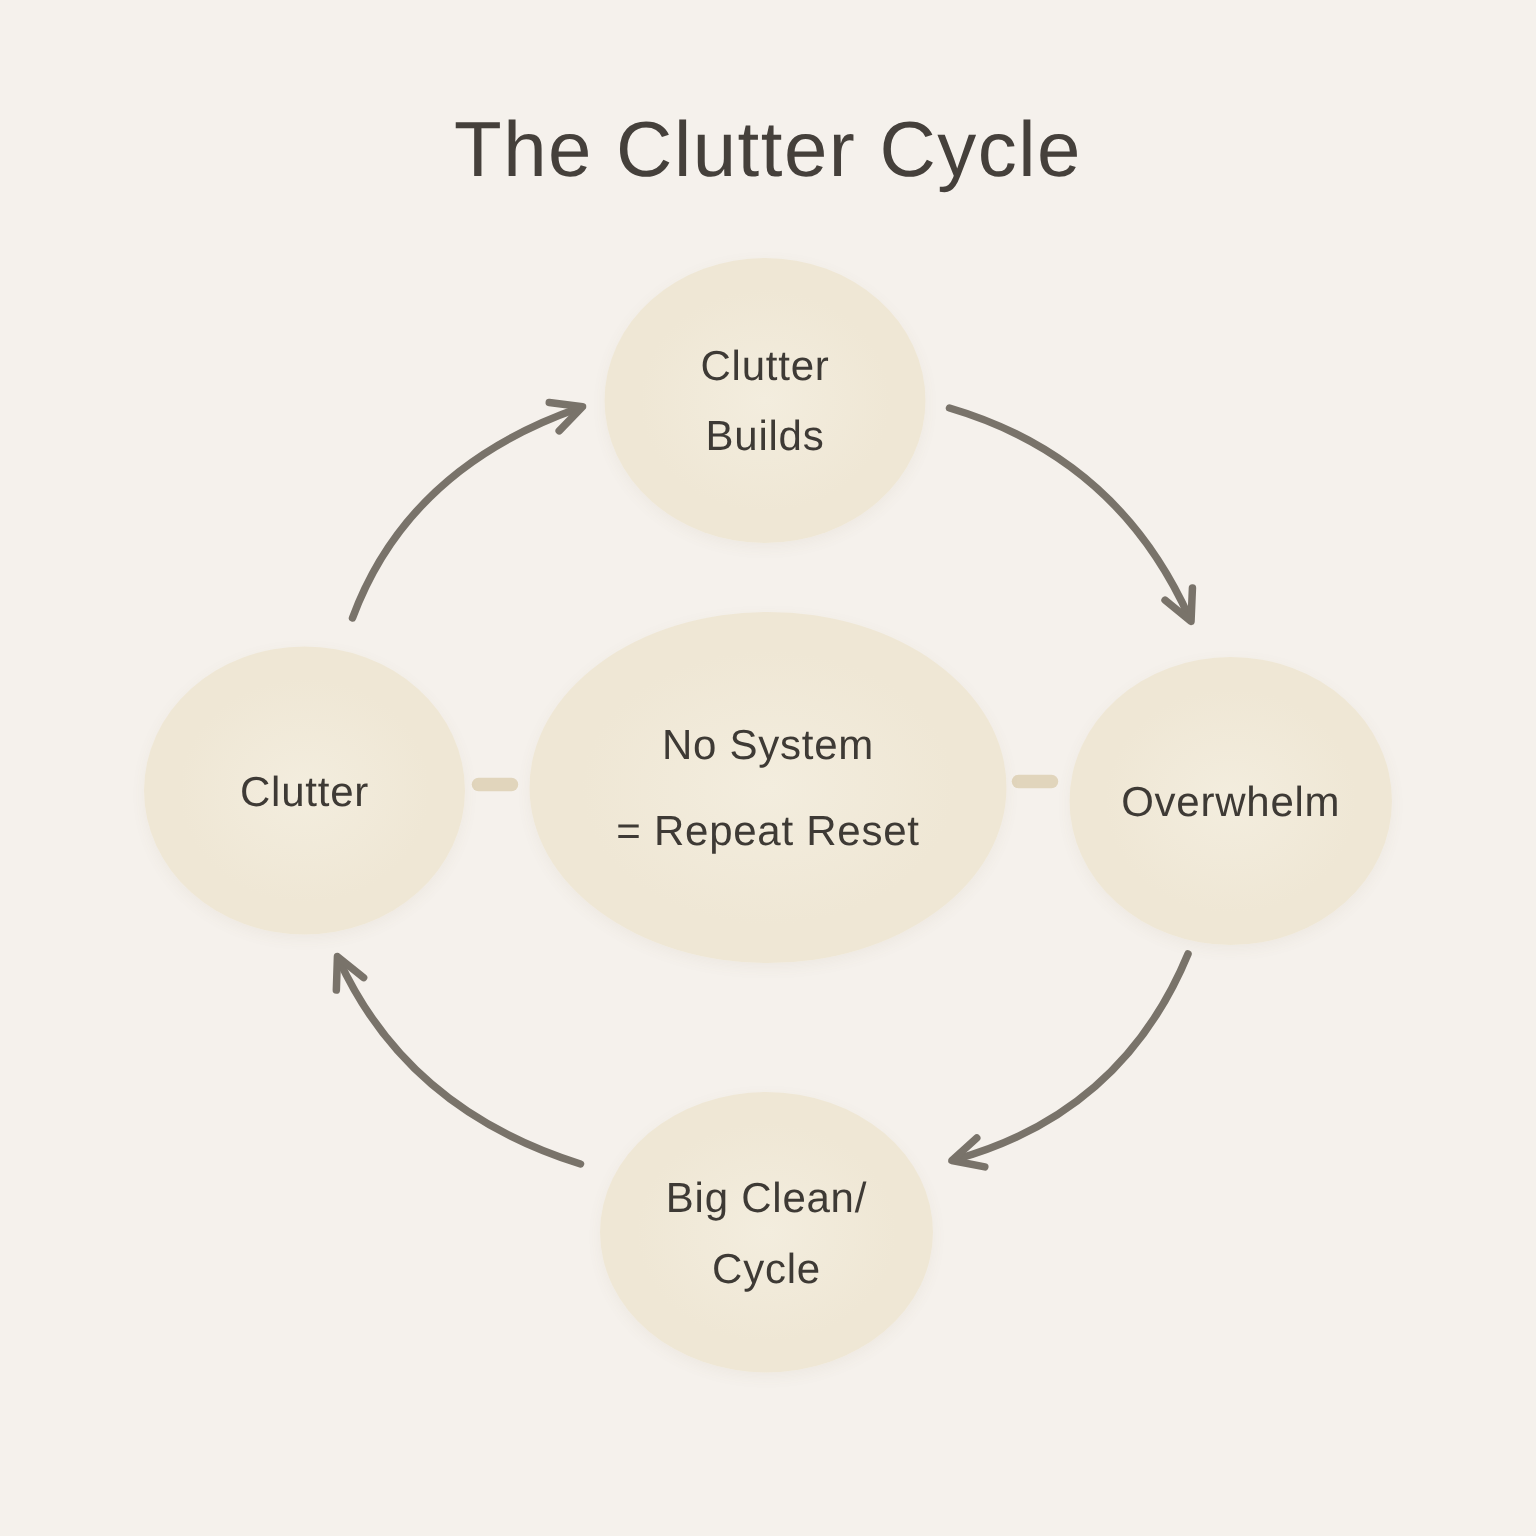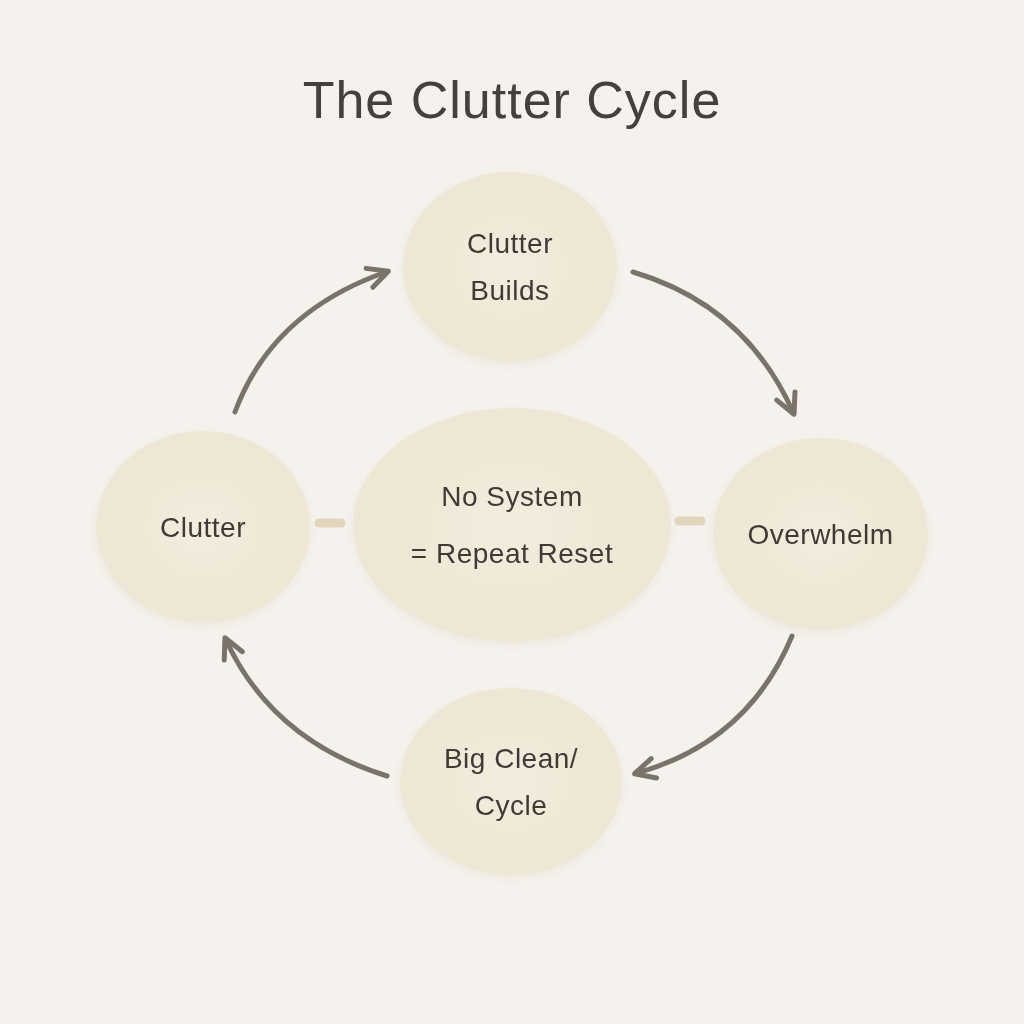--- a/index.html
+++ b/index.html
@@ -44,21 +44,21 @@
   .node .line{
     display:block;
     font-size:28px;
     line-height:47px;
     color:#3e3a35;
     letter-spacing:0.5px;
   }
   .node-top   {left:403px;top:172px;width:214px;height:190px;}
   .node-left  {left:96px; top:431px;width:214px;height:192px;}
   .node-right {left:713px;top:438px;width:215px;height:192px;}
-  .node-bottom{left:400px;top:688px;width:222px;height:187px;}
+  .node-bottom{left:400px;top:728px;width:222px;height:187px;}
   .node-center{left:353px;top:408px;width:318px;height:234px;}
   .node-center .line{
     font-size:28px;
     line-height:57px;
     letter-spacing:0.5px;
   }
   svg.links{
     position:absolute;
     left:0;top:0;
     width:1024px;height:1024px;

